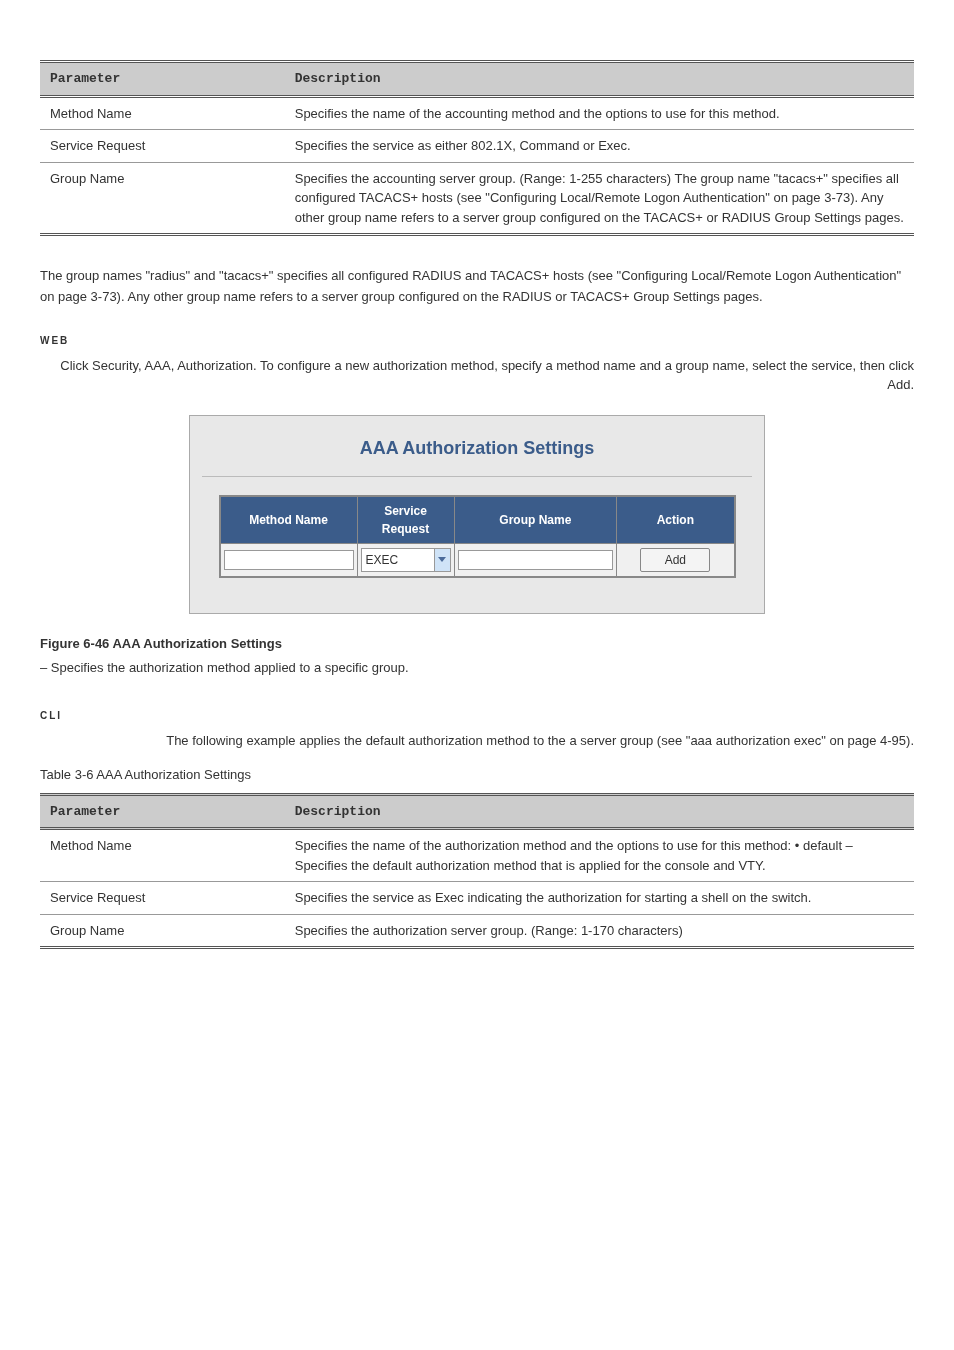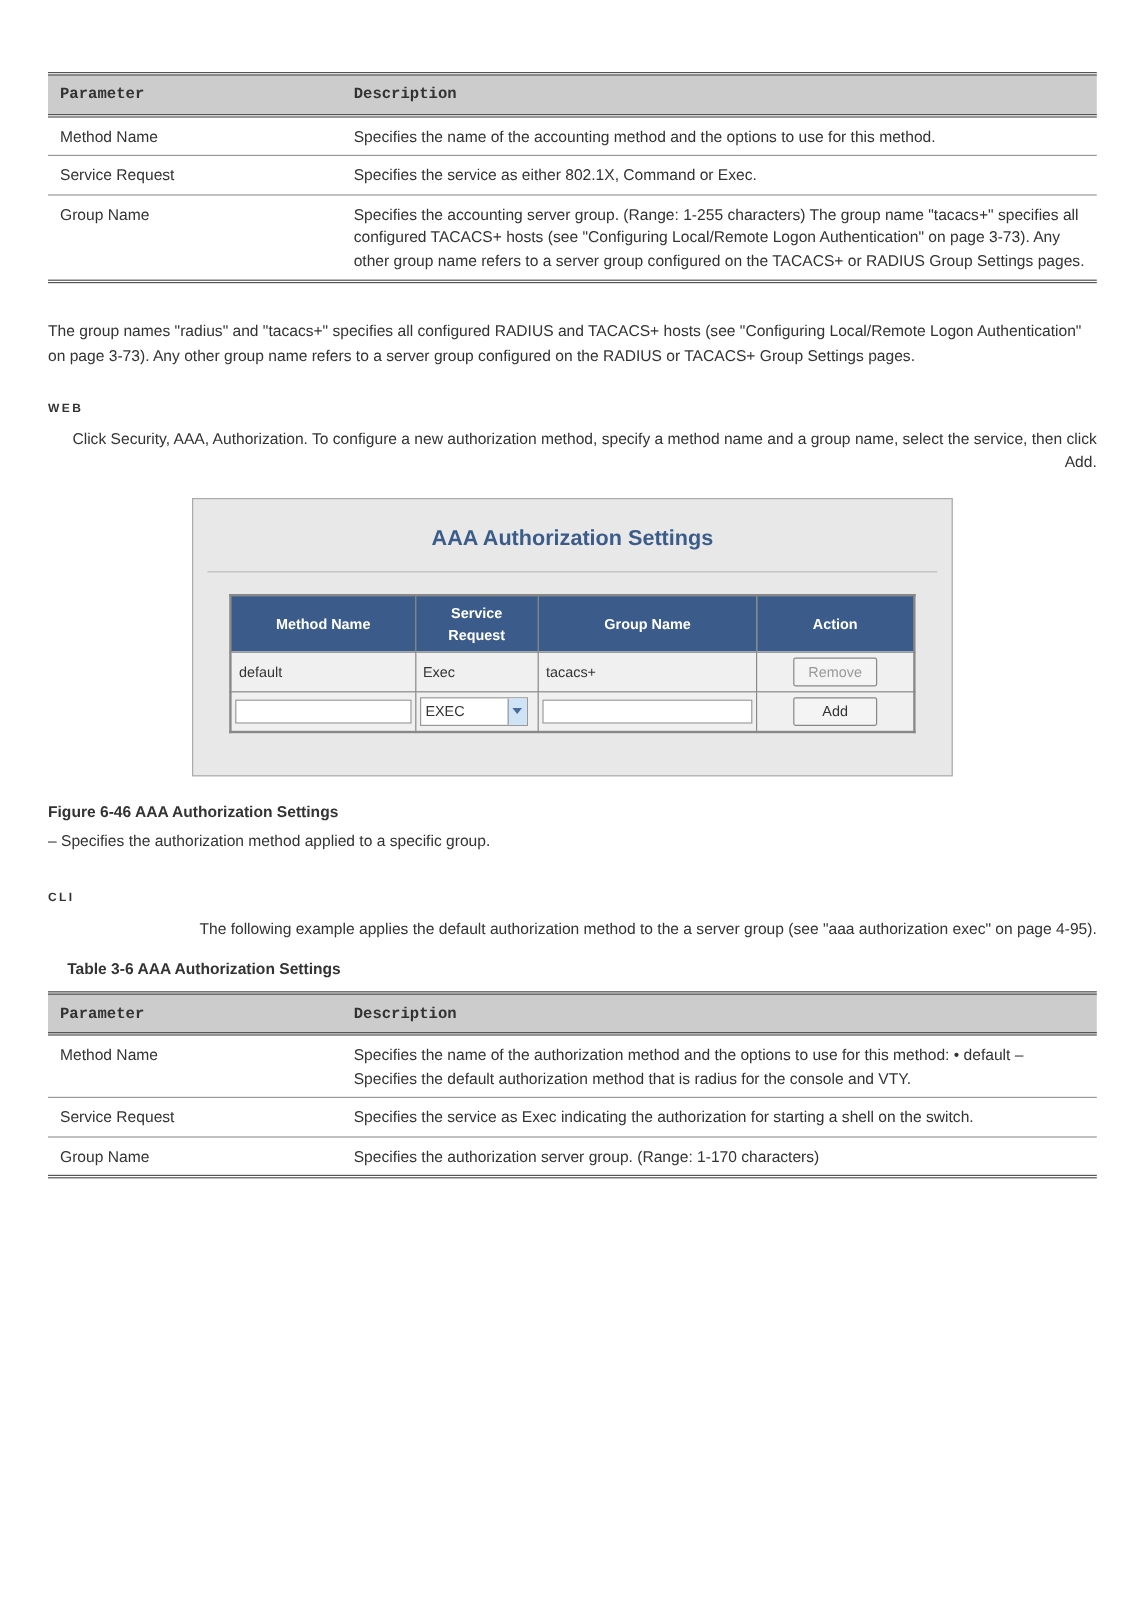--- a/index.html
+++ b/index.html
@@ -62,21 +62,21 @@
       font-weight: bold;
       letter-spacing: 2px;
       margin: 25px 0 8px 0;
     }
     .sub-text {
       font-size: 13px;
       margin-bottom: 15px;
       text-align: right;
     }
     .screenshot-panel {
-      width: 634px;
+      width: 576px;
       margin: 20px auto;
       background: #e8e8e8;
       border: 1px solid #aaa;
       padding: 15px 12px 35px 12px;
     }
     .screenshot-title {
       text-align: center;
       font-size: 18px;
       font-weight: bold;
       color: #3b5c8a;
@@ -168,22 +168,22 @@
       font-size: 13px;
       font-weight: bold;
       margin: 10px 0 5px 0;
     }
     .figure-desc {
       font-size: 13px;
       margin-bottom: 30px;
     }
     .table-caption {
       font-size: 13px;
-      font-weight: bold;
-      margin: 15px 0 8px 16px;
+      font-weight: normal;
+      margin: 15px 0 8px 0;
     }
     .col-method { width: 27%; }
     .col-service { width: 18%; }
     .col-group { width: 32%; }
     .col-action { width: 23%; }
   </style>
 </head>
 <body>
 
 <table class="spec-table">
@@ -222,28 +222,20 @@
     <thead>
       <tr>
         <th class="col-method">Method Name</th>
         <th class="col-service">Service Request</th>
         <th class="col-group">Group Name</th>
         <th class="col-action">Action</th>
       </tr>
     </thead>
     <tbody>
       <tr>
-        <td>default</td>
-        <td>Exec</td>
-        <td>tacacs+</td>
-        <td class="action-cell">
-          <span class="ui-button disabled">Remove</span>
-        </td>
-      </tr>
-      <tr>
         <td class="input-cell">
           <input type="text" class="ui-input" value="" style="">
         </td>
         <td class="input-cell">
           <div class="ui-select-wrap">
             <span class="ui-select-text">EXEC</span>
             <span class="ui-select-btn">
                 <span class="chev-down"></span>
               </span>
           </div>
@@ -271,21 +263,21 @@
   <thead class="spec-table-header">
     <tr class="spec-table-header-row">
       <th class="col-param">Parameter</th>
       <th class="col-desc">Description</th>
     </tr>
   </thead>
   <tbody>
     <tr class="row-sep">
       <td>Method Name</td>
       <td>Specifies the name of the authorization method and the options to use for this method:
-• default – Specifies the default authorization method that is radius for the console and VTY.</td>
+• default – Specifies the default authorization method that is applied for the console and VTY.</td>
     </tr>
     <tr class="row-sep">
       <td>Service Request</td>
       <td>Specifies the service as Exec indicating the authorization for starting a shell on the switch.</td>
     </tr>
     <tr class="last-row">
       <td>Group Name</td>
       <td>Specifies the authorization server group. (Range: 1-170 characters)</td>
     </tr>
   </tbody>

